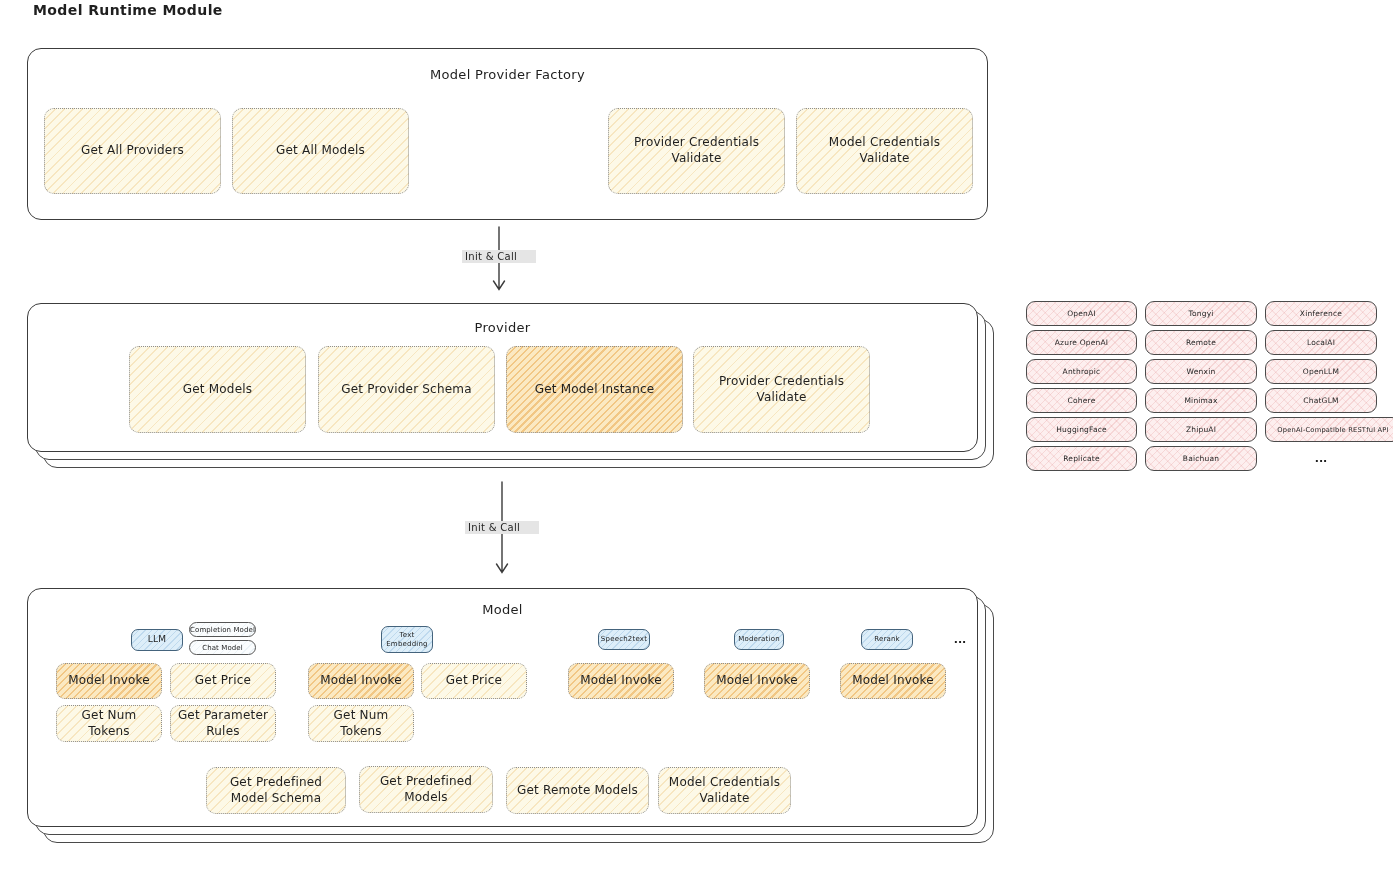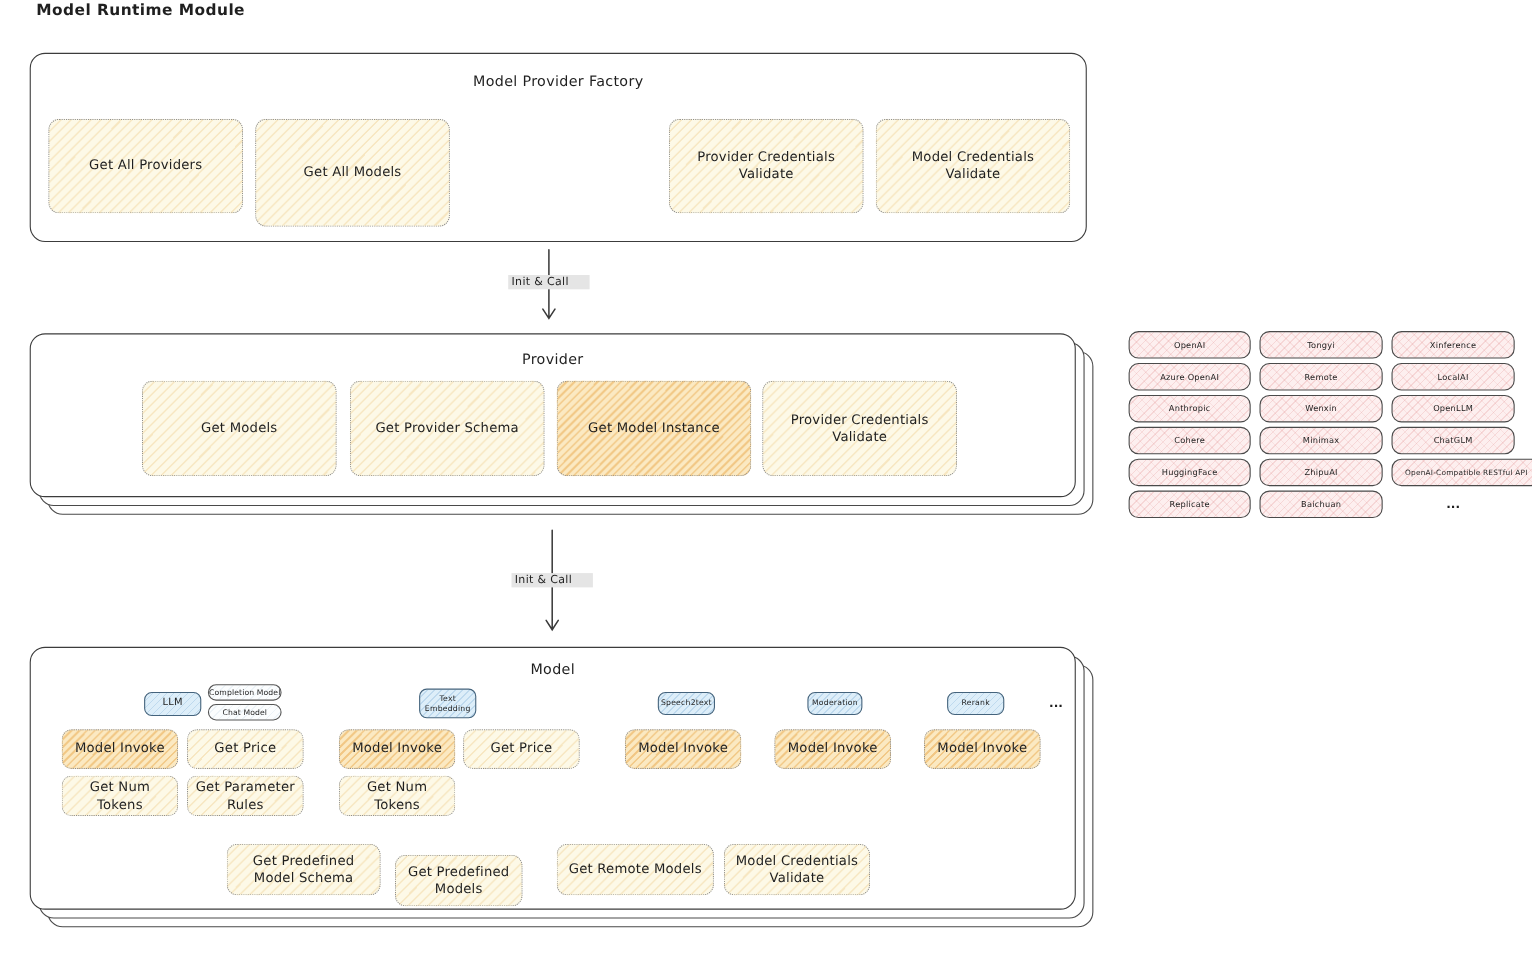--- a/index.html
+++ b/index.html
@@ -76,21 +76,21 @@
 
 <div id="canvas">
 
   <div class="abs page-title">Model Runtime Module</div>
 
   <div class="abs container" style="left:27px; top:48px; width:961px; height:172px;">
     <div class="container-title" style="top:18px;">Model Provider Factory</div>
     <div class="node" style="left:16px; top:59px; width:177px; height:86px;">
         <span>Get All Providers</span>
       </div>
-    <div class="node" style="left:204px; top:59px; width:177px; height:98px;">
+    <div class="node" style="left:204px; top:59px; width:177px; height:86px;">
         <span>Get All Models</span>
       </div>
     <div class="node" style="left:580px; top:59px; width:177px; height:86px;">
         <span>Provider Credentials Validate</span>
       </div>
     <div class="node" style="left:768px; top:59px; width:177px; height:86px;">
         <span>Model Credentials Validate</span>
       </div>
   </div>
 
@@ -199,21 +199,21 @@
     <div class="node small" style="left:142px; top:116px; width:106px; height:37px;">
         <span>Get Parameter Rules</span>
       </div>
     <div class="node small" style="left:280px; top:116px; width:106px; height:37px;">
         <span>Get Num Tokens</span>
       </div>
 
     <div class="node bottom" style="left:178px; top:178px; width:140px; height:47px;">
         <span>Get Predefined Model Schema</span>
       </div>
-    <div class="node bottom" style="left:331px; top:188px; width:116px; height:47px;">
+    <div class="node bottom" style="left:331px; top:177px; width:134px; height:47px;">
         <span>Get Predefined Models</span>
       </div>
     <div class="node bottom" style="left:478px; top:178px; width:143px; height:47px;">
         <span>Get Remote Models</span>
       </div>
     <div class="node bottom" style="left:630px; top:178px; width:133px; height:47px;">
         <span>Model Credentials Validate</span>
       </div>
   </div>
 

